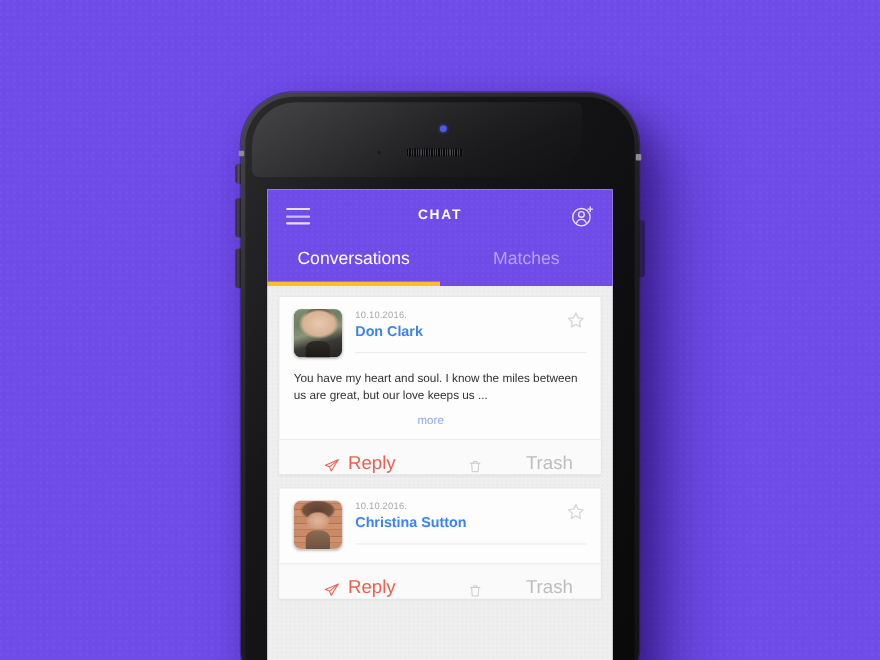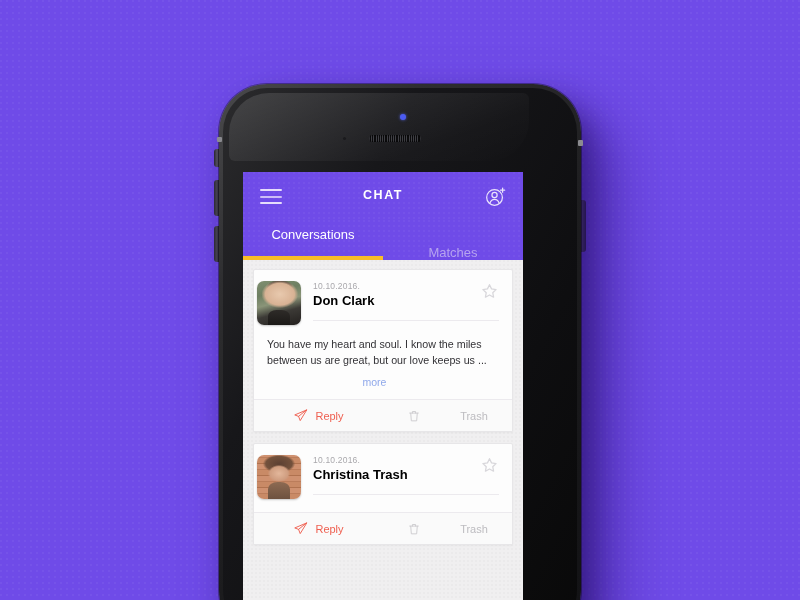--- a/index.html
+++ b/index.html
@@ -110,21 +110,21 @@
   #vol-down { left: 214px; top: 226px; width: 6px; height: 36px; border-radius: 3px 0 0 3px; z-index: 4; }
   #power-btn { left: 580px; top: 200px; width: 6px; height: 52px; border-radius: 0 3px 3px 0; z-index: 4; }
   #top-notch-left { left: 217px; top: 137px; width: 5px; height: 5px; background: #8b8b90; border-radius: 1px; z-index: 6; }
   #top-notch-right { left: 578px; top: 140px; width: 5px; height: 6px; background: #8b8b90; border-radius: 1px; z-index: 6; }
 
   
   #screen {
     position: absolute;
     left: 243px;
     top: 172px;
-    width: 280px;
+    width: 314px;
     height: 428px;
     overflow: hidden;
     z-index: 8;
     background: #f0eff0;
   }
 
   
   #app-header {
     height: 48px;
     background: #6f4be8;
@@ -178,26 +178,26 @@
     position: relative;
     background-image: radial-gradient(circle at 1px 1px, rgba(255,255,255,0.04) 1px, transparent 1.4px);
     background-size: 5px 5px;
   }
   .tab {
     flex: 1;
     display: flex;
     align-items: flex-start;
     justify-content: center;
     padding-top: 7px;
-    font-size: 13px;
+    font-size: 16px;
     cursor: pointer;
     position: relative;
   }
   .tab.active { color: #ffffff; }
-  .tab.inactive { color: #b6a3ef; margin-top: 18px; }
+  .tab.inactive { color: #b6a3ef; }
   #tab-underline {
     position: absolute;
     left: 0;
     bottom: 0;
     width: 50%;
     height: 4px;
     background: #f9be28;
   }
 
   
@@ -212,21 +212,21 @@
   .card {
     background: #fdfdfd;
     border: 1px solid #e7e6e8;
     border-radius: 2px;
     margin-bottom: 11px;
     box-shadow: 0 1px 2px rgba(0,0,0,0.035);
   }
 
   .card-top {
     display: flex;
-    padding: 11px 13px 0 3px;
+    padding: 11px 13px 0 13px;
   }
 
   .avatar {
     width: 44px;
     height: 44px;
     border-radius: 7px;
     flex-shrink: 0;
     overflow: hidden;
     position: relative;
     box-shadow: 0 1px 2px rgba(0,0,0,0.22);
@@ -279,21 +279,21 @@
   .date-text {
     font-size: 8.5px;
     color: #a9a8ac;
     letter-spacing: 0.2px;
     line-height: 11px;
   }
 
   .name-text {
     font-size: 13px;
     font-weight: bold;
-    color: #000000;
+    color: #3b82f6;
     margin-top: 1px;
     line-height: 16px;
   }
 
   .star-icon {
     width: 19px;
     height: 19px;
     flex-shrink: 0;
     margin-top: 1px;
     cursor: pointer;
@@ -324,23 +324,23 @@
 
   .card-actions {
     display: flex;
     border-top: 1px solid #eceaee;
     background: #fafafa;
     height: 32px;
   }
   .action {
     flex: 1;
     display: flex;
-    align-items: center;
+    align-items: flex-end;
     justify-content: center;
-    font-size: 11px;
+    font-size: 17px;
     cursor: pointer;
   }
   .action.reply { color: #ef5f50; }
   .action.trash { color: #bdbcc0; gap: 32px; }
   .action svg { margin-right: 7px; }
 </style>
 </head>
 <body>
 
 <div id="bg-pattern"></div>
@@ -432,21 +432,21 @@
       </div>
     </div>
 
     <div class="card">
       <div class="card-top">
         <div class="avatar a2"></div>
         <div class="card-head-right">
           <div class="head-line">
             <div>
               <div class="date-text">10.10.2016.</div>
-              <div class="name-text">Christina Trash</div>
+              <div class="name-text">Christina Sutton</div>
             </div>
             <div class="star-icon">
               <svg viewBox="0 0 24 24" width="19" height="19" fill="none" stroke="#d8d7db" stroke-width="1.6" stroke-linejoin="round" stroke-linecap="round">
                 <path d="M12 3.4l2.55 5.3 5.75 0.78 -4.2 4.02 1.05 5.7 -5.15 -2.84 -5.15 2.84 1.05 -5.7 -4.2 -4.02 5.75 -0.78z"></path>
               </svg>
             </div>
           </div>
           <div class="head-rule"></div>
         </div>
       </div>

